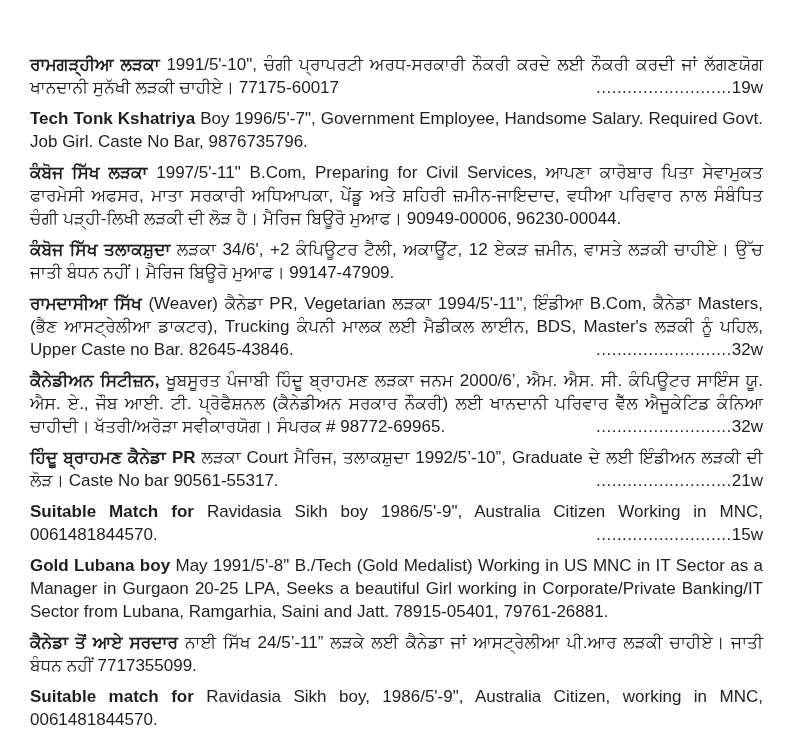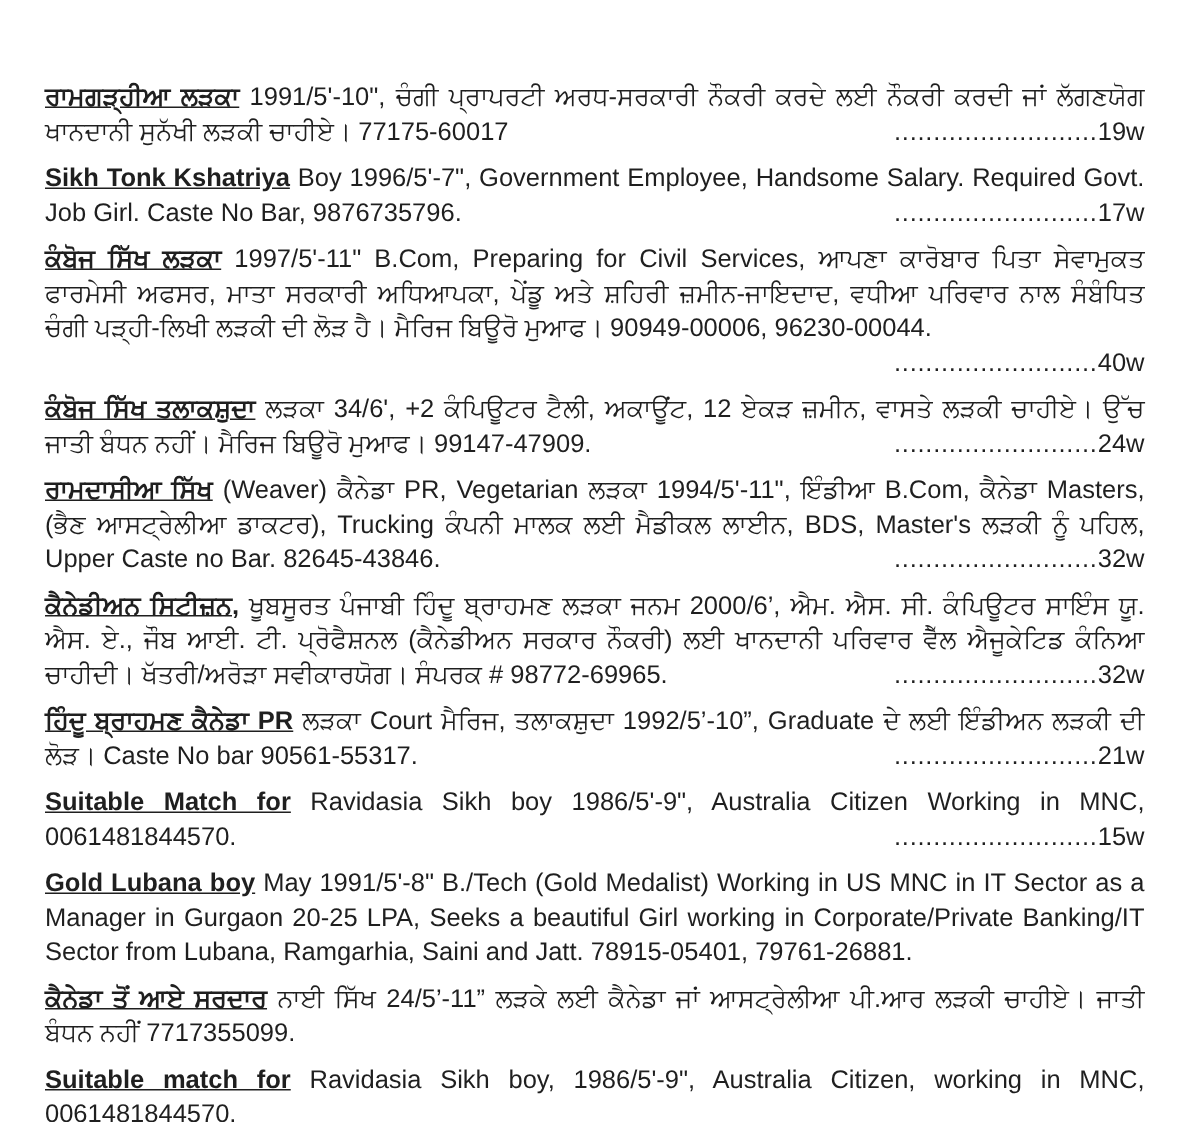--- a/index.html
+++ b/index.html
@@ -25,21 +25,20 @@
   p.ad-text {
     margin: 0;
     font-size: 17px;
     line-height: 23px;
     text-align: justify;
     display: flow-root;
     color: #1f1f1f;
   }
   .ad-lead {
     font-weight: bold;
-    text-decoration: underline;
   }
   .ad-tail {
     float: right;
     white-space: nowrap;
     padding-left: 6px;
   }
   .dots {
     letter-spacing: 0.5px;
   }
 </style>
@@ -50,39 +49,36 @@
   <article class="ad">
     <p class="ad-text">
       <strong class="ad-lead">ਰਾਮਗੜ੍ਹੀਆ ਲੜਕਾ</strong>
       <span class="ad-body">1991/5'-10",  ਚੰਗੀ ਪ੍ਰਾਪਰਟੀ ਅਰਧ-ਸਰਕਾਰੀ  ਨੌਕਰੀ ਕਰਦੇ ਲਈ ਨੌਕਰੀ ਕਰਦੀ ਜਾਂ ਲੱਗਣਯੋਗ ਖਾਨਦਾਨੀ ਸੁਨੱਖੀ ਲੜਕੀ ਚਾਹੀਏ। 77175-60017</span>
       <span class="ad-tail"><span class="dots">..........................</span><span class="count">19w</span></span>
     </p>
   </article>
 
   <article class="ad">
     <p class="ad-text">
-      <strong class="ad-lead">Sikh Tonk Kshatriya</strong>
+      <strong class="ad-lead">Tech Tonk Kshatriya</strong>
       <span class="ad-body">Boy 1996/5'-7", Government Employee, Handsome Salary. Required Govt. Job Girl. Caste No Bar, 9876735796.</span>
-      <span class="ad-tail"><span class="dots">..........................</span><span class="count">17w</span></span>
     </p>
   </article>
 
   <article class="ad">
     <p class="ad-text">
       <strong class="ad-lead">ਕੰਬੋਜ ਸਿੱਖ ਲੜਕਾ</strong>
       <span class="ad-body">1997/5'-11"  B.Com, Preparing for Civil Services, ਆਪਣਾ ਕਾਰੋਬਾਰ ਪਿਤਾ ਸੇਵਾਮੁਕਤ ਫਾਰਮੇਸੀ ਅਫਸਰ, ਮਾਤਾ ਸਰਕਾਰੀ ਅਧਿਆਪਕਾ, ਪੇਂਡੂ ਅਤੇ ਸ਼ਹਿਰੀ ਜ਼ਮੀਨ-ਜਾਇਦਾਦ,  ਵਧੀਆ ਪਰਿਵਾਰ ਨਾਲ ਸੰਬੰਧਿਤ ਚੰਗੀ ਪੜ੍ਹੀ-ਲਿਖੀ ਲੜਕੀ ਦੀ ਲੋੜ ਹੈ। ਮੈਰਿਜ ਬਿਊਰੋ ਮੁਆਫ। 90949-00006,  96230-00044.</span>
-      <span class="ad-tail"><span class="dots">..........................</span><span class="count">40w</span></span>
     </p>
   </article>
 
   <article class="ad">
     <p class="ad-text">
       <strong class="ad-lead">ਕੰਬੋਜ ਸਿੱਖ ਤਲਾਕਸ਼ੁਦਾ</strong>
       <span class="ad-body">ਲੜਕਾ 34/6', +2 ਕੰਪਿਊਟਰ ਟੈਲੀ, ਅਕਾਊਂਟ, 12 ਏਕੜ ਜ਼ਮੀਨ, ਵਾਸਤੇ ਲੜਕੀ ਚਾਹੀਏ। ਉੱਚ ਜਾਤੀ ਬੰਧਨ ਨਹੀਂ। ਮੈਰਿਜ ਬਿਊਰੋ ਮੁਆਫ। 99147-47909.</span>
-      <span class="ad-tail"><span class="dots">..........................</span><span class="count">24w</span></span>
     </p>
   </article>
 
   <article class="ad">
     <p class="ad-text">
       <strong class="ad-lead">ਰਾਮਦਾਸੀਆ ਸਿੱਖ</strong>
       <span class="ad-body">(Weaver) ਕੈਨੇਡਾ PR, Vegetarian ਲੜਕਾ 1994/5'-11",  ਇੰਡੀਆ B.Com, ਕੈਨੇਡਾ Masters, (ਭੈਣ ਆਸਟ੍ਰੇਲੀਆ ਡਾਕਟਰ), Trucking ਕੰਪਨੀ ਮਾਲਕ ਲਈ ਮੈਡੀਕਲ ਲਾਈਨ, BDS, Master's ਲੜਕੀ ਨੂੰ ਪਹਿਲ, Upper Caste no Bar. 82645-43846.</span>
       <span class="ad-tail"><span class="dots">..........................</span><span class="count">32w</span></span>
     </p>
   </article>

